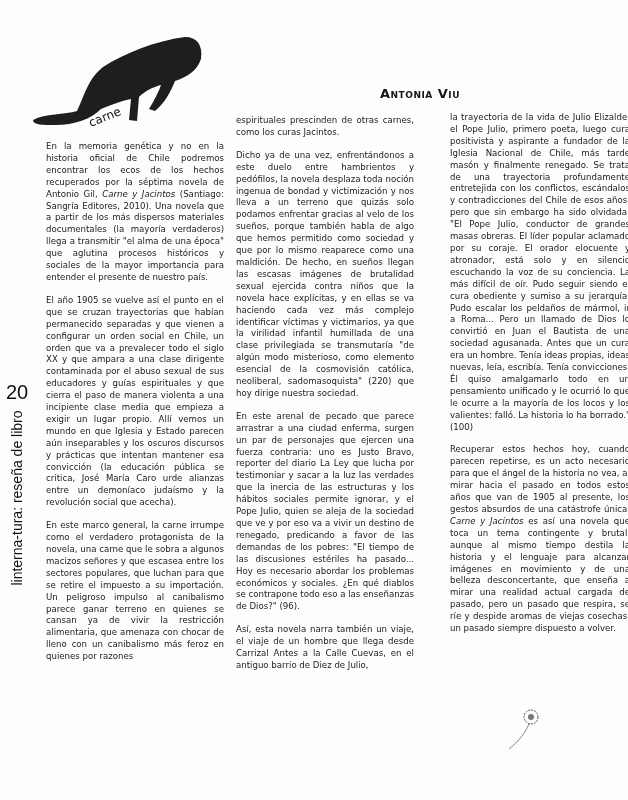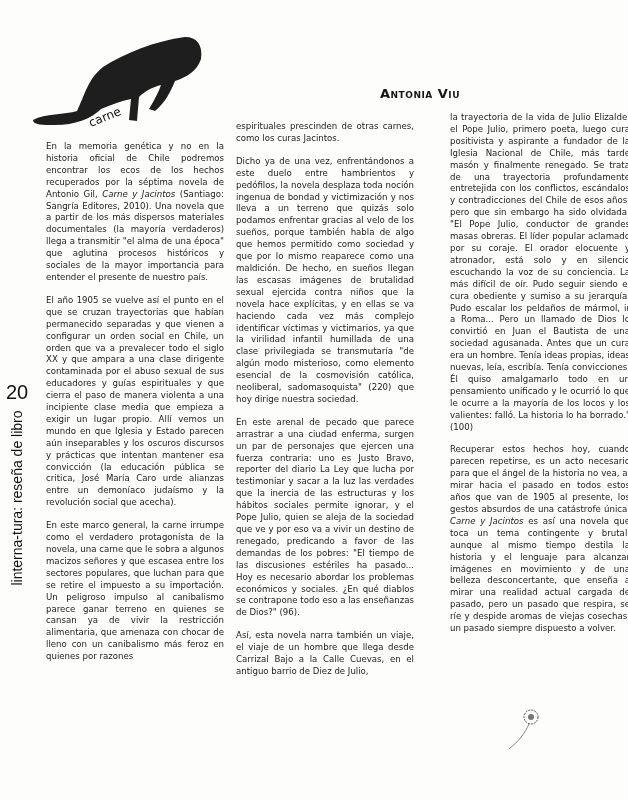--- a/index.html
+++ b/index.html
@@ -10,21 +10,21 @@
              font-family: "DejaVu Serif", serif; color: #1a1a1a; }
     .title .l1 { font-size: 24px; line-height: 30px; letter-spacing: 1px; }
     .title .l2 { font-size: 25px; line-height: 30px; letter-spacing: 0.5px; }
     .author { position: absolute; left: 380px; top: 86px; width: 80px; text-align: center;
               font-family: "DejaVu Sans", sans-serif; font-size: 13px; font-weight: bold;
               font-variant: small-caps; letter-spacing: 0.5px; }
     .col { position: absolute; font-size: 8.6px; line-height: 11.9px; text-align: justify;
            color: #1b1b1b; }
     .col p { margin: 0 0 11px 0; }
     .c1 { left: 46px; top: 141px; width: 178px; }
-    .c2 { left: 236px; top: 121px; width: 178px; }
+    .c2 { left: 236px; top: 115px; width: 178px; }
     .c3 { left: 426px; top: 112px; width: 180px; margin-left: 24px; }
     .c1 p:first-child .lead { font-weight: normal; }
     i { }
     .side { position: absolute; left: 4px; top: 340px; width: 30px; height: 320px; }
     .side .num { position: absolute; left: 2px; top: 0; font-size: 20px; line-height: 24px;
                  font-family: "Liberation Sans", sans-serif; color: #111; margin-top: 40px; }
     .side .rot { position: absolute; left: -122px; top: 150px; width: 270px; height: 16px;
                  transform: rotate(-90deg); transform-origin: center center; text-align: center;
                  font-size: 14px; font-family: "Liberation Sans", sans-serif; white-space: nowrap; color: #111; }
     .illus { position: absolute; left: 25px; top: 25px; width: 180px; height: 110px; }
@@ -50,21 +50,21 @@
   <div class="col c1">
     <p><span class="lead">En la memoria genética y no en la historia oficial de Chile podremos encontrar los ecos de los hechos recuperados por la séptima novela de Antonio Gil, </span><i>Carne y Jacintos</i><span> (Santiago: Sangría Editores, 2010). Una novela que a partir de los más dispersos materiales documentales (la mayoría verdaderos) llega a transmitir "el alma de una época" que aglutina procesos históricos y sociales de la mayor importancia para entender el presente de nuestro país.</span></p>
     <p>El año 1905 se vuelve así el punto en el que se cruzan trayectorias que habían permanecido separadas y que vienen a configurar un orden social en Chile, un orden que va a prevalecer todo el siglo XX y que ampara a una clase dirigente contaminada por el abuso sexual de sus educadores y guías espirituales y que cierra el paso de manera violenta a una incipiente clase media que empieza a exigir un lugar propio. Allí vemos un mundo en que Iglesia y Estado parecen aún inseparables y los oscuros discursos y prácticas que intentan mantener esa convicción (la educación pública se critica, José María Caro urde alianzas entre un demoníaco judaísmo y la revolución social que acecha).</p>
     <p>En este marco general, la carne irrumpe como el verdadero protagonista de la novela, una carne que le sobra a algunos macizos señores y que escasea entre los sectores populares, que luchan para que se retire el impuesto a su importación. Un peligroso impulso al canibalismo parece ganar terreno en quienes se cansan ya de vivir la restricción alimentaria, que amenaza con chocar de lleno con un canibalismo más feroz en quienes por razones</p>
   </div>
 
   <div class="col c2">
     <p>espirituales prescinden de otras carnes, como los curas Jacintos.</p>
     <p>Dicho ya de una vez, enfrentándonos a este duelo entre hambrientos y pedófilos, la novela desplaza toda noción ingenua de bondad y victimización y nos lleva a un terreno que quizás solo podamos enfrentar gracias al velo de los sueños, porque también habla de algo que hemos permitido como sociedad y que por lo mismo reaparece como una maldición. De hecho, en sueños llegan las escasas imágenes de brutalidad sexual ejercida contra niños que la novela hace explícitas, y en ellas se va haciendo cada vez más complejo identificar víctimas y victimarios, ya que la virilidad infantil humillada de una clase privilegiada se transmutaría "de algún modo misterioso, como elemento esencial de la cosmovisión católica, neoliberal, sadomasoquista" (220) que hoy dirige nuestra sociedad.</p>
     <p>En este arenal de pecado que parece arrastrar a una ciudad enferma, surgen un par de personajes que ejercen una fuerza contraria: uno es Justo Bravo, reporter del diario La Ley que lucha por testimoniar y sacar a la luz las verdades que la inercia de las estructuras y los hábitos sociales permite ignorar, y el Pope Julio, quien se aleja de la sociedad que ve y por eso va a vivir un destino de renegado, predicando a favor de las demandas de los pobres: "El tiempo de las discusiones estériles ha pasado... Hoy es necesario abordar los problemas económicos y sociales. ¿En qué diablos se contrapone todo eso a las enseñanzas de Dios?" (96).</p>
-    <p>Así, esta novela narra también un viaje, el viaje de un hombre que llega desde Carrizal Bajo a la Calle Cuevas, en el antiguo barrio de Diez de Julio,</p>
+    <p>Así, esta novela narra también un viaje, el viaje de un hombre que llega desde Carrizal Antes a la Calle Cuevas, en el antiguo barrio de Diez de Julio,</p>
   </div>
 
   <div class="col c3">
     <p>la trayectoria de la vida de Julio Elizalde, el Pope Julio, primero poeta, luego cura positivista y aspirante a fundador de la Iglesia Nacional de Chile, más tarde masón y finalmente renegado. Se trata de una trayectoria profundamente entretejida con los conflictos, escándalos y contradicciones del Chile de esos años, pero que sin embargo ha sido olvidada: "El Pope Julio, conductor de grandes masas obreras. El líder popular aclamado por su coraje. El orador elocuente y atronador, está solo y en silencio escuchando la voz de su conciencia. La más difícil de oír. Pudo seguir siendo el cura obediente y sumiso a su jerarquía. Pudo escalar los peldaños de mármol, ir a Roma... Pero un llamado de Dios lo convirtió en Juan el Bautista de una sociedad agusanada. Antes que un cura era un hombre. Tenía ideas propias, ideas nuevas, leía, escribía. Tenía convicciones. Él quiso amalgamarlo todo en un pensamiento unificado y le ocurrió lo que le ocurre a la mayoría de los locos y los valientes: falló. La historia lo ha borrado." (100)</p>
     <p><span>Recuperar estos hechos hoy, cuando parecen repetirse, es un acto necesario para que el ángel de la historia no vea, al mirar hacia el pasado en todos estos años que van de 1905 al presente, los gestos absurdos de una catástrofe única. </span><i>Carne y Jacintos</i><span> es así una novela que toca un tema contingente y brutal, aunque al mismo tiempo destila la historia y el lenguaje para alcanzar imágenes en movimiento y de una belleza desconcertante, que enseña a mirar una realidad actual cargada de pasado, pero un pasado que respira, se ríe y despide aromas de viejas cosechas, un pasado siempre dispuesto a volver.</span></p>
   </div>
 
   <svg class="flower" viewBox="0 0 40 50">
     <circle cx="26" cy="12" r="7" fill="none" stroke="#555" stroke-width="1" stroke-dasharray="2 1"></circle>
     <circle cx="26" cy="12" r="3" fill="#777"></circle>

